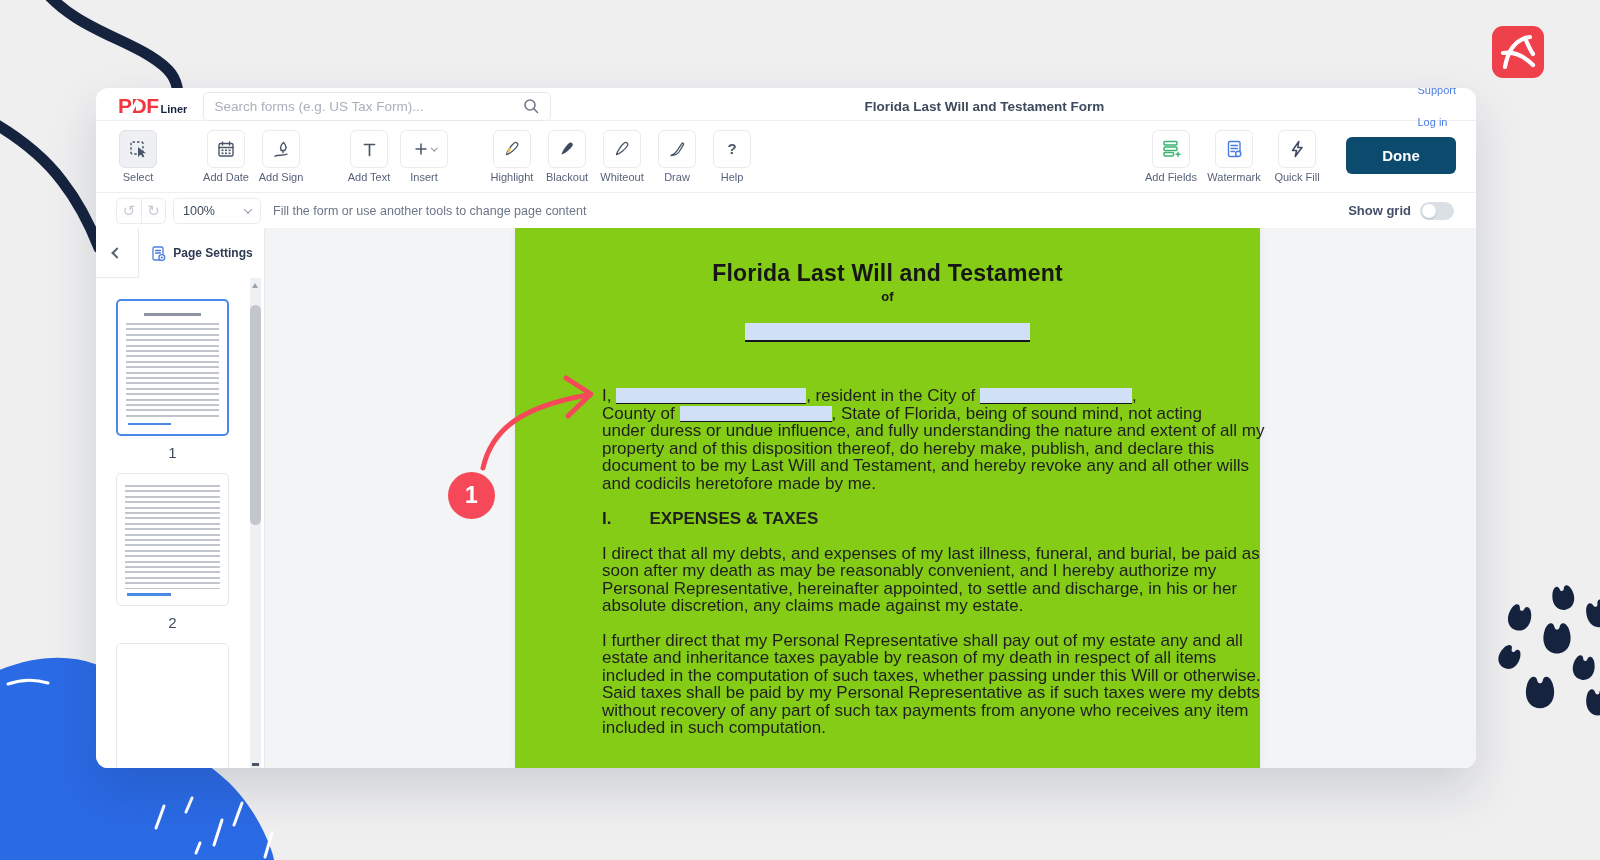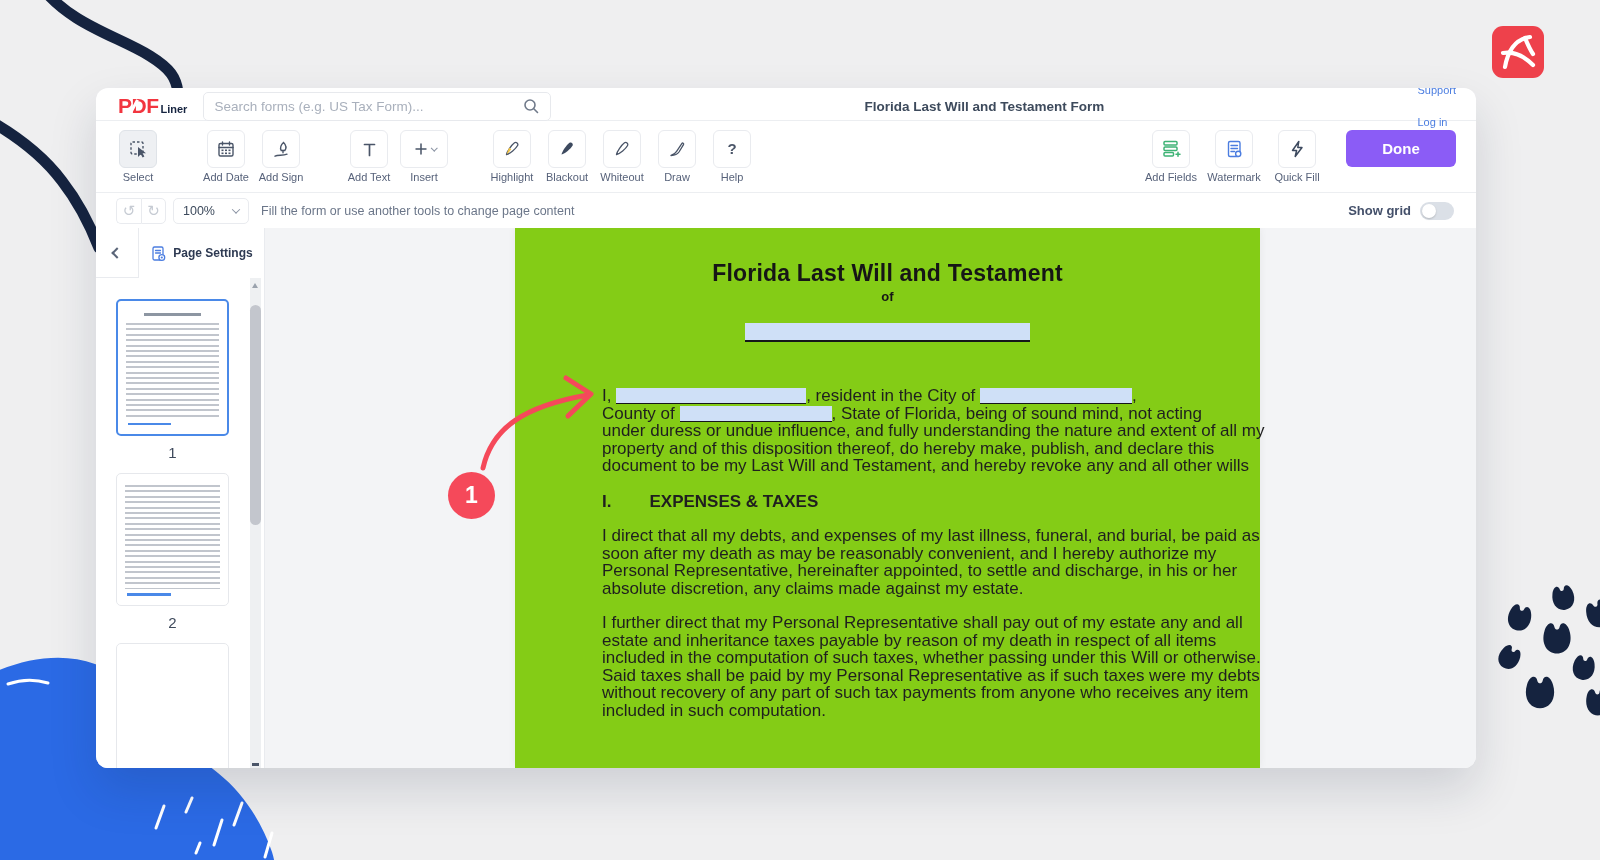--- a/index.html
+++ b/index.html
@@ -32,31 +32,31 @@
   .toolbar { height:71px; display:flex; align-items:flex-start; padding:9px 20px 0 16px; flex:0 0 auto; }
   .tool { width:52px; display:flex; flex-direction:column; align-items:center; gap:3px; margin-right:3px; cursor:pointer; }
   .tool.gap { margin-left:33px; }
   .tool-box { width:38px; height:38px; border:1px solid #e9ebef; border-radius:6px; background:#fff;
     display:flex; align-items:center; justify-content:center; gap:2px; }
   .tool.active .tool-box { background:#eef0f3; border-color:#dfe3e8; }
   .tool-box.wide { width:48px; }
   .tool-label { font-size:11px; color:#57627a; white-space:nowrap; }
   .tool.rt { width:60px; }
   .right-tools { margin-left:auto; display:flex; }
-  .done-btn { margin-left:16px; width:110px; height:37px; background:#8b5cf6; color:#fff;
+  .done-btn { margin-left:16px; margin-top:7px; width:110px; height:37px; background:#0c4a6e; color:#fff;
     font-size:15px; font-weight:700; border:none; border-radius:6px; cursor:pointer; font-family:inherit; }
 
   
   .subtoolbar { height:36px; border-top:1px solid #eceef1; display:flex; align-items:center; padding:0 22px 0 20px; flex:0 0 auto; }
   .undo-redo { display:flex; }
   .ur-btn { width:25px; height:26px; border:1px solid #e9ebef; background:#fff; display:flex; align-items:center;
     justify-content:center; color:#c6cbd3; font-size:15px; cursor:pointer; }
   .ur-btn:first-child { border-radius:5px 0 0 5px; border-right:none; }
   .ur-btn:last-child { border-radius:0 5px 5px 0; }
-  .zoom-select { margin-left:7px; width:76px; height:26px; border:1px solid #e9ebef; border-radius:5px;
+  .zoom-select { margin-left:7px; width:88px; height:26px; border:1px solid #e9ebef; border-radius:5px;
     display:flex; align-items:center; justify-content:space-between; padding:0 9px; font-size:12.5px; color:#3d4a5c; cursor:pointer; }
   .hint { margin-left:12px; font-size:12.5px; color:#6b7689; }
   .grid-ctl { margin-left:auto; display:flex; align-items:center; gap:9px; }
   .grid-label { font-size:13px; font-weight:600; color:#44506a; }
   .toggle { width:34px; height:18px; border-radius:9px; background:#dbe0e7; position:relative; cursor:pointer; }
   .knob { position:absolute; left:2px; top:2px; width:14px; height:14px; border-radius:50%; background:#fff; box-shadow:0 1px 2px rgba(0,0,0,.18); }
 
   .chev { display:inline-block; width:6px; height:6px; border-right:1.6px solid #8a93a3; border-bottom:1.6px solid #8a93a3;
     transform:rotate(45deg) translate(-1px,-1px); }
   .chev.sm { width:4.5px; height:4.5px; }
@@ -373,20 +373,21 @@
         <div class="doc-title">Florida Last Will and Testament</div>
         <div class="doc-of">of</div>
         <div class="doc-name-field"></div>
 
         <div class="doc-body">
           <div class="dline"><span>I, </span><span class="ifield f1"></span><span>, resident in the City of </span><span class="ifield f2"></span><span>,</span></div>
           <div class="dline"><span>County of </span><span class="ifield f3"></span><span>, State of Florida, being of sound mind, not acting</span></div>
           <div class="dline">under duress or undue influence, and fully understanding the nature and extent of all my</div>
           <div class="dline">property and of this disposition thereof, do hereby make, publish, and declare this</div>
           <div class="dline">document to be my Last Will and Testament, and hereby revoke any and all other wills</div>
+          <div class="dline">and codicils heretofore made by me.</div>
 
           <div class="dline heading"><span>I.</span><span class="hsp"></span><span>EXPENSES &amp; TAXES</span></div>
 
           <div class="para">
             <div class="dline">I direct that all my debts, and expenses of my last illness, funeral, and burial, be paid as</div>
             <div class="dline">soon after my death as may be reasonably convenient, and I hereby authorize my</div>
             <div class="dline">Personal Representative, hereinafter appointed, to settle and discharge, in his or her</div>
             <div class="dline">absolute discretion, any claims made against my estate.</div>
           </div>
 

